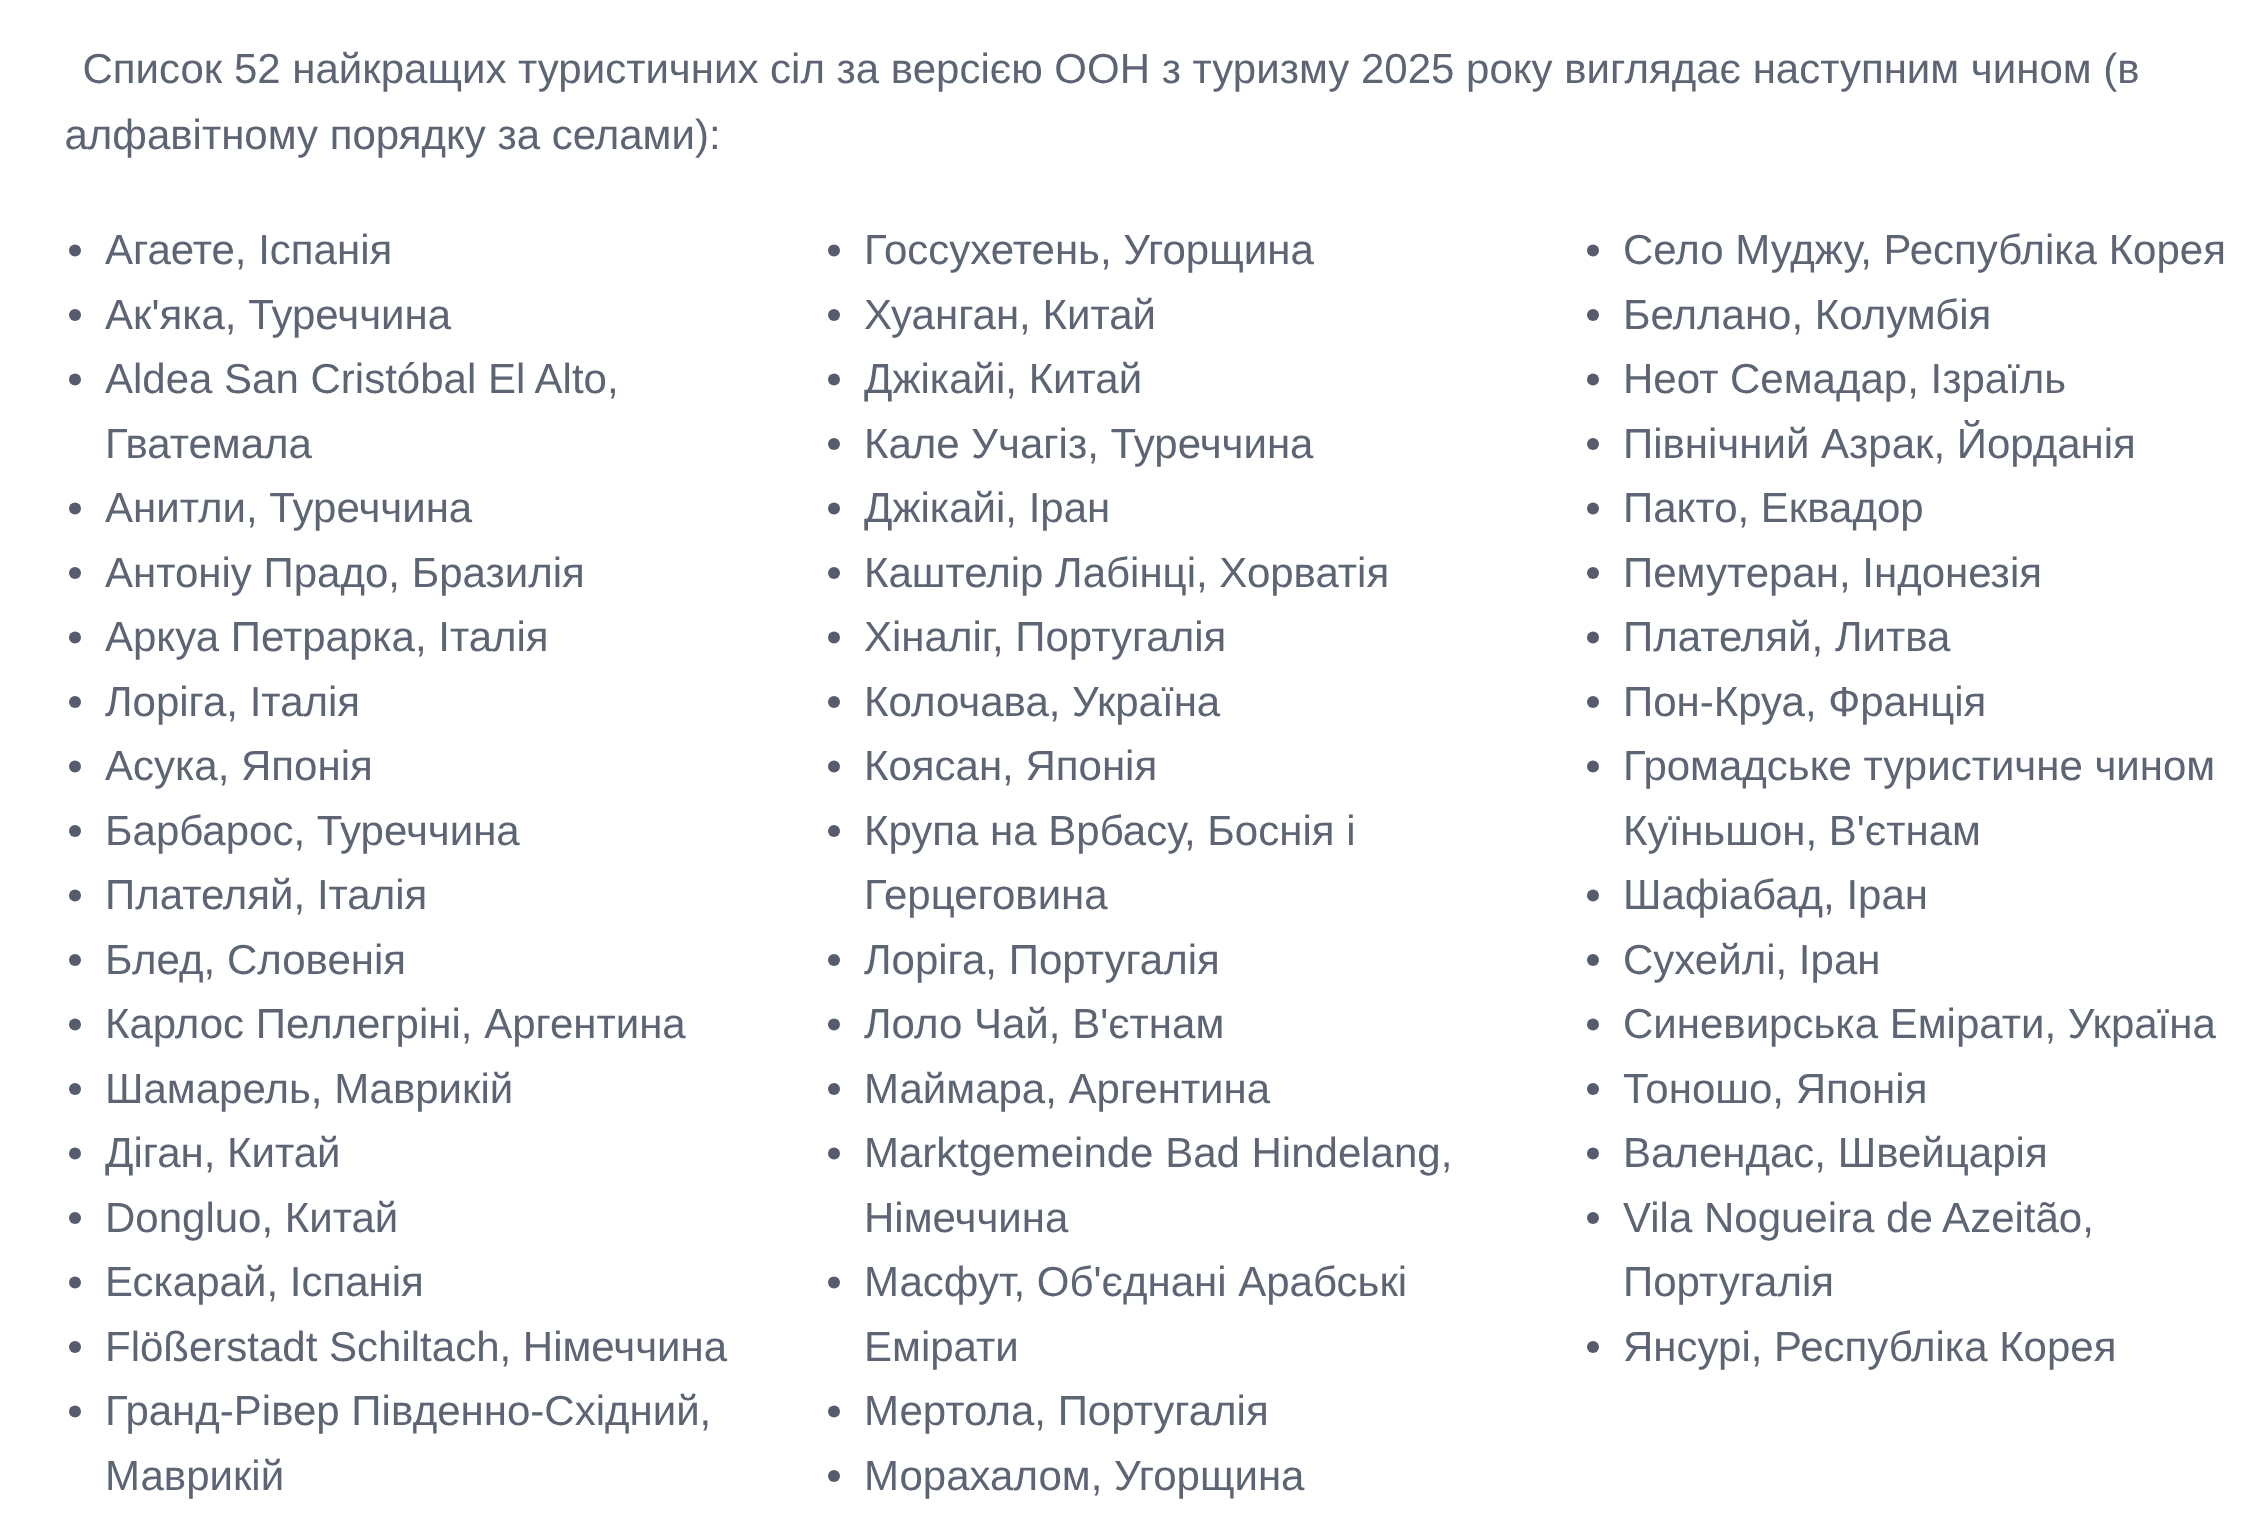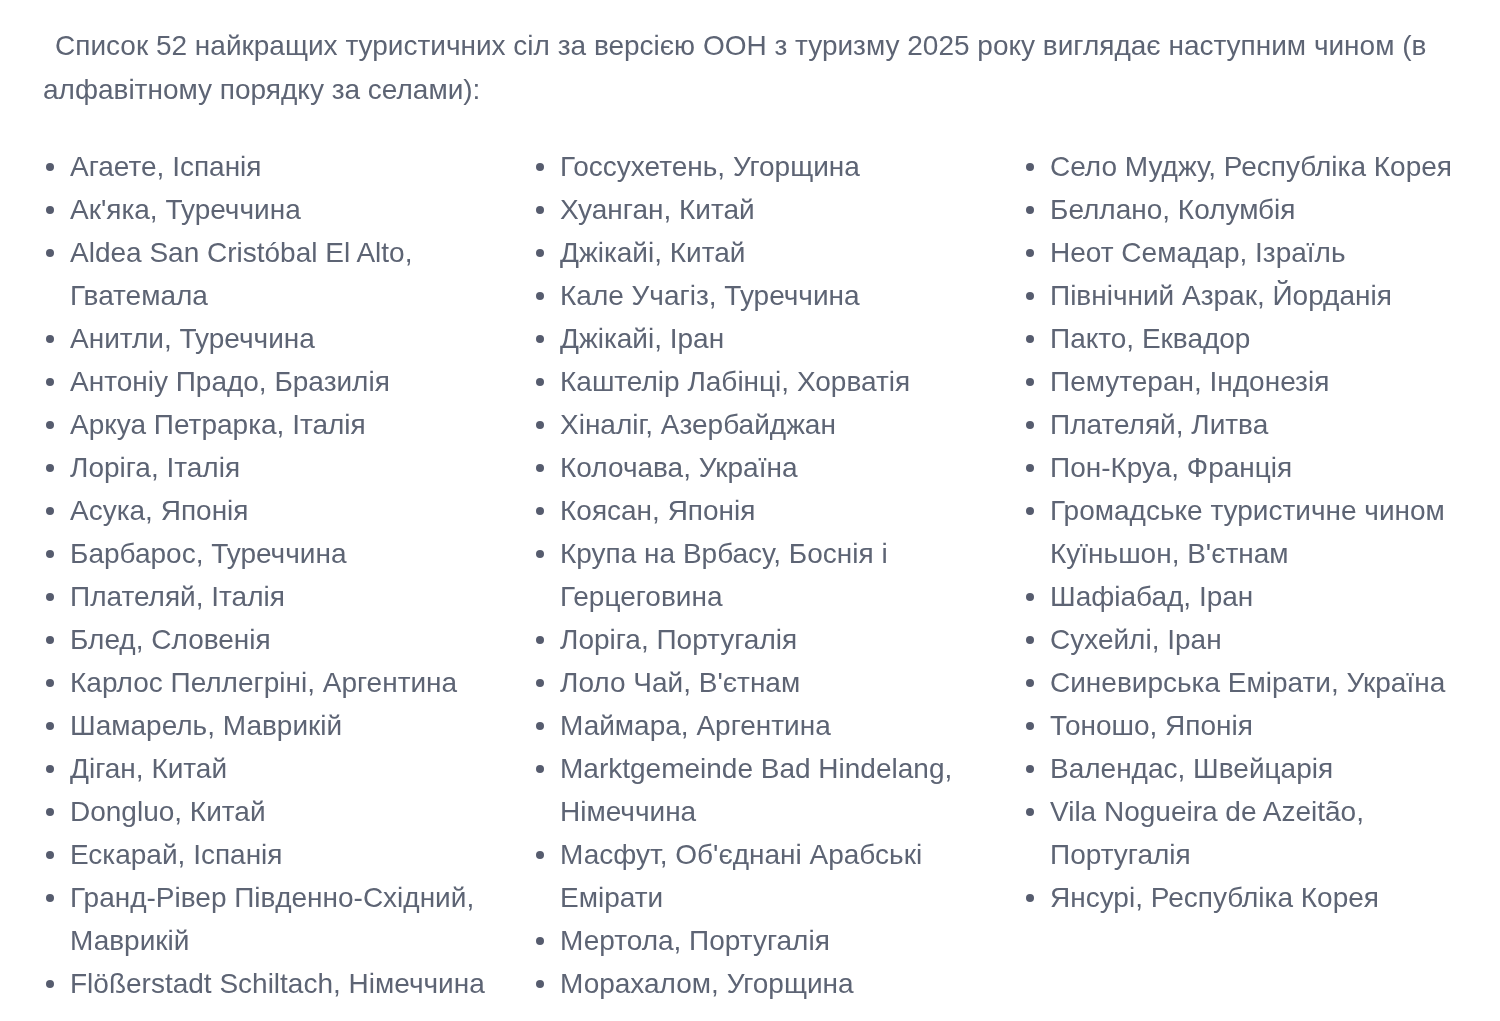--- a/index.html
+++ b/index.html
@@ -21,21 +21,21 @@
   .intro {
     margin: 0;
     max-width: 1412px;
     font-size: 28px;
     line-height: 44px;
     text-indent: 12px;
     color: #5d6474;
   }
   .cols {
     display: flex;
-    gap: 20px;
+    gap: 36px;
     margin-top: 33px;
     align-items: flex-start;
   }
   .col {
     list-style: none;
     margin: 0;
     padding: 0;
     width: 470px;
     flex: 0 0 470px;
   }
@@ -74,31 +74,31 @@
         <li>Лоріга, Італія</li>
         <li>Асука, Японія</li>
         <li>Барбарос, Туреччина</li>
         <li>Плателяй, Італія</li>
         <li>Блед, Словенія</li>
         <li>Карлос Пеллегріні, Аргентина</li>
         <li>Шамарель, Маврикій</li>
         <li>Діган, Китай</li>
         <li>Dongluo, Китай</li>
         <li>Ескарай, Іспанія</li>
+        <li>Flößerstadt Schiltach, Німеччина</li>
         <li>Гранд-Рівер Південно-Східний, Маврикій</li>
-        <li>Flößerstadt Schiltach, Німеччина</li>
       </ul>
     <ul class="col">
         <li>Госсухетень, Угорщина</li>
         <li>Хуанган, Китай</li>
         <li>Джікайі, Китай</li>
         <li>Кале Учагіз, Туреччина</li>
         <li>Джікайі, Іран</li>
         <li>Каштелір Лабінці, Хорватія</li>
-        <li>Хіналіг, Азербайджан</li>
+        <li>Хіналіг, Португалія</li>
         <li>Колочава, Україна</li>
         <li>Коясан, Японія</li>
         <li>Крупа на Врбасу, Боснія і Герцеговина</li>
         <li>Лоріга, Португалія</li>
         <li>Лоло Чай, В'єтнам</li>
         <li>Маймара, Аргентина</li>
         <li>Marktgemeinde Bad Hindelang, Німеччина</li>
         <li>Масфут, Об'єднані Арабські Емірати</li>
         <li>Мертола, Португалія</li>
         <li>Морахалом, Угорщина</li>

